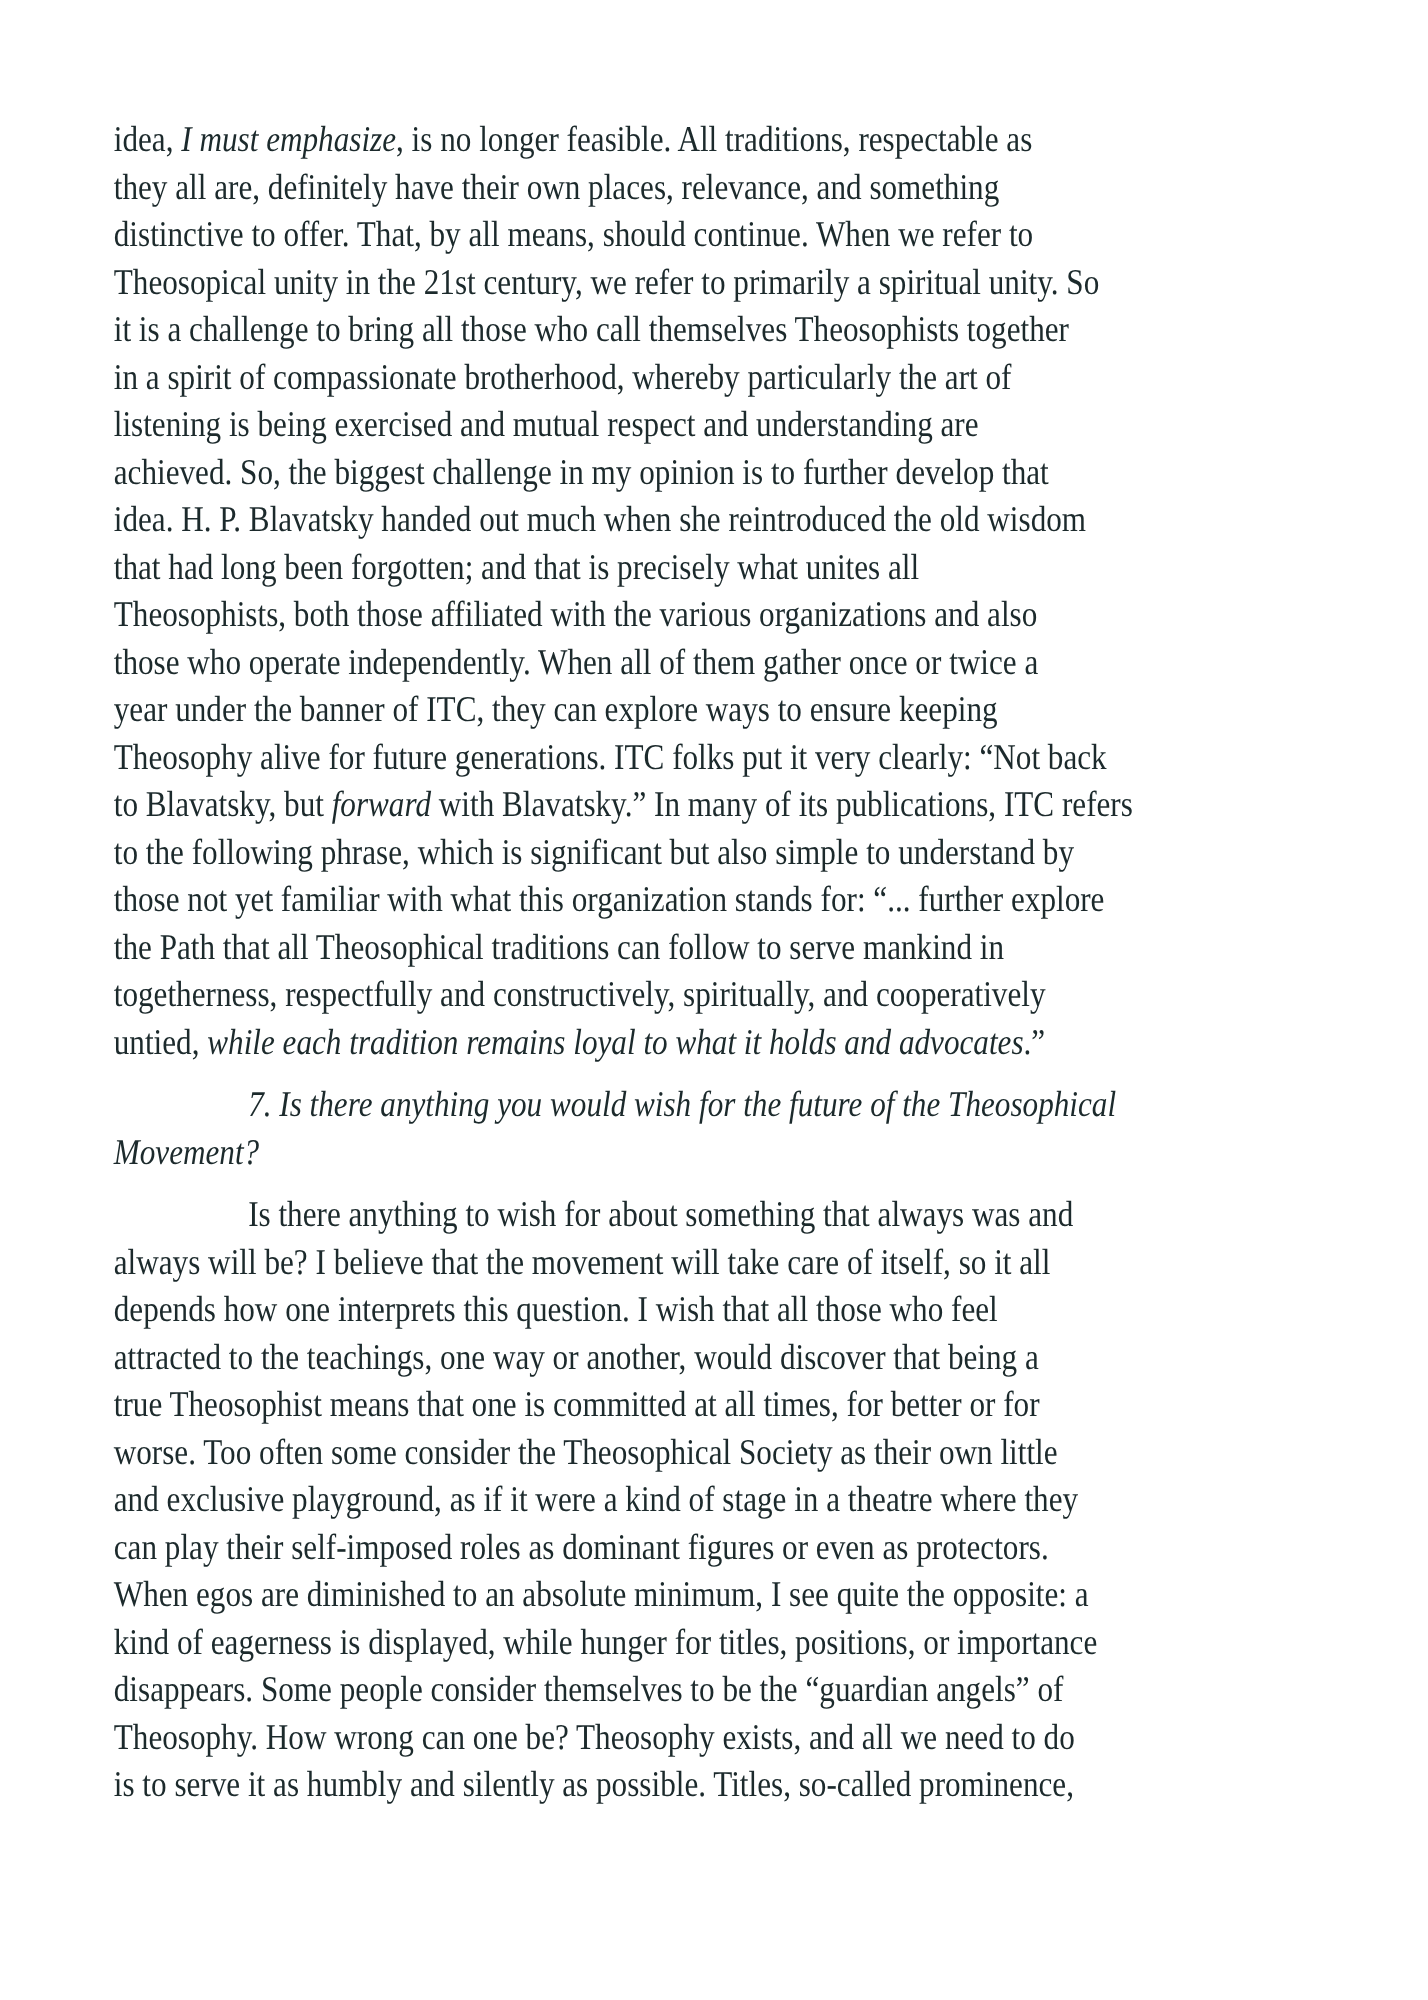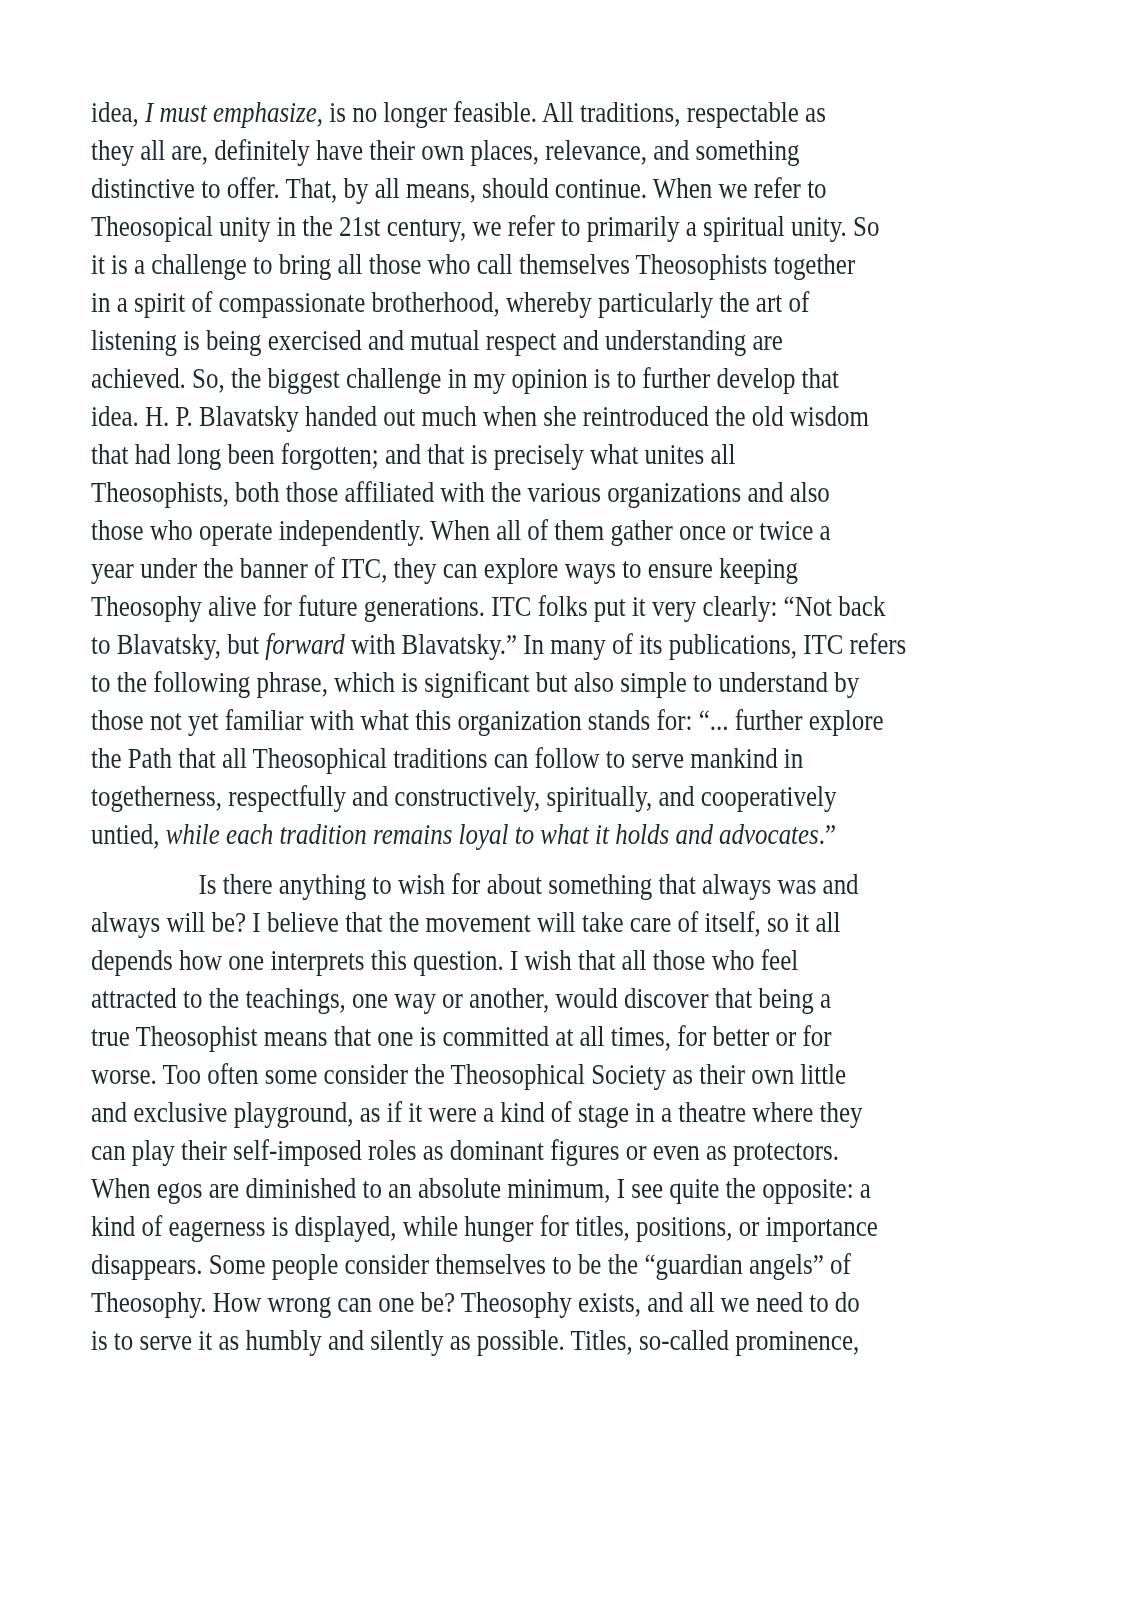--- a/index.html
+++ b/index.html
@@ -54,20 +54,24 @@
       <span class="line"><span>year under the banner of ITC, they can explore ways to ensure keeping</span></span>
       <span class="line"><span>Theosophy alive for future generations. ITC folks put it very clearly: “Not back</span></span>
       <span class="line"><span>to Blavatsky, but </span><em>forward</em><span> with Blavatsky.” In many of its publications, ITC refers</span></span>
       <span class="line"><span>to the following phrase, which is significant but also simple to understand by</span></span>
       <span class="line"><span>those not yet familiar with what this organization stands for: “... further explore</span></span>
       <span class="line"><span>the Path that all Theosophical traditions can follow to serve mankind in</span></span>
       <span class="line"><span>togetherness, respectfully and constructively, spiritually, and cooperatively</span></span>
       <span class="line"><span>untied, </span><em>while each tradition remains loyal to what it holds and advocates</em><span>.”</span></span>
     </div>
   <div class="gap">
+      <span class="line indent"><em>7. Is there anything you would wish for the future of the Theosophical</em></span>
+      <span class="line"><em>Movement?</em></span>
+    </div>
+  <div class="gap">
       <span class="line indent"><span>Is there anything to wish for about something that always was and</span></span>
       <span class="line"><span>always will be? I believe that the movement will take care of itself, so it all</span></span>
       <span class="line"><span>depends how one interprets this question. I wish that all those who feel</span></span>
       <span class="line"><span>attracted to the teachings, one way or another, would discover that being a</span></span>
       <span class="line"><span>true Theosophist means that one is committed at all times, for better or for</span></span>
       <span class="line"><span>worse. Too often some consider the Theosophical Society as their own little</span></span>
       <span class="line"><span>and exclusive playground, as if it were a kind of stage in a theatre where they</span></span>
       <span class="line"><span>can play their self-imposed roles as dominant figures or even as protectors.</span></span>
       <span class="line"><span>When egos are diminished to an absolute minimum, I see quite the opposite: a</span></span>
       <span class="line"><span>kind of eagerness is displayed, while hunger for titles, positions, or importance</span></span>

